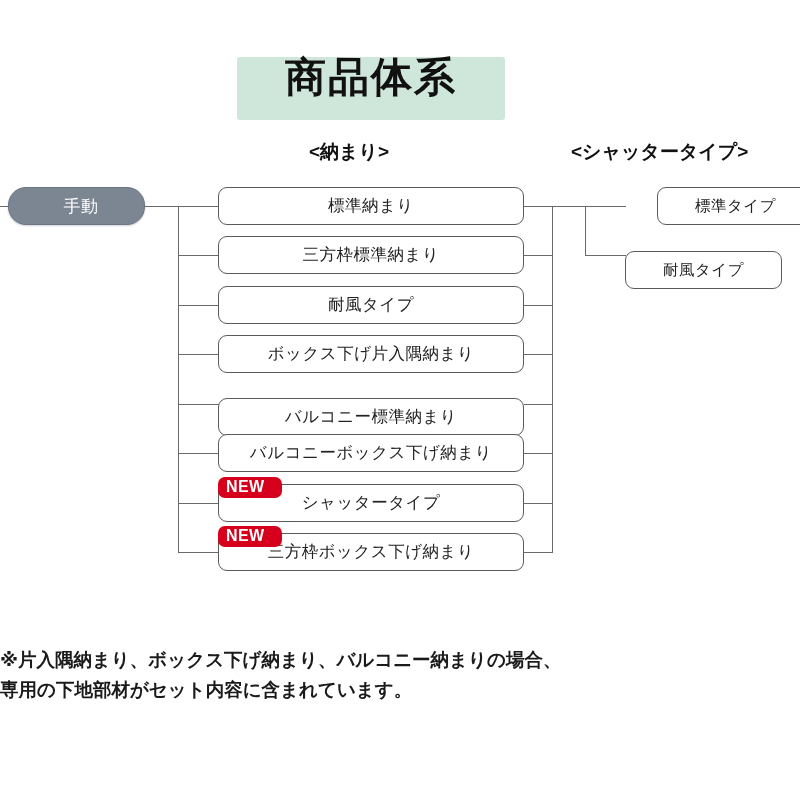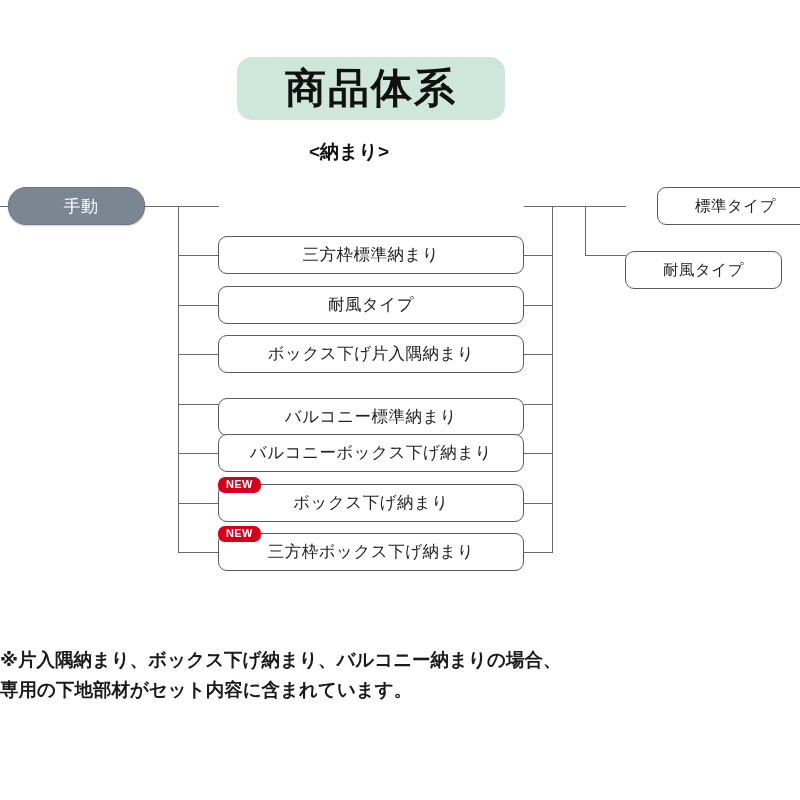--- a/index.html
+++ b/index.html
@@ -21,23 +21,22 @@
   }
 
   
   .title-banner {
     position: absolute;
     left: 237px;
     top: 57px;
     width: 268px;
     height: 63px;
     background: #cfe7db;
-    border-radius: 15px;
+    border-radius: 3px;
     display: flex;
-    align-items: center;
     justify-content: center;
   }
   .title-text {
     font-size: 41px;
     font-weight: bold;
     letter-spacing: 2px;
     color: #111111;
     line-height: 1;
   }
 
@@ -86,25 +85,25 @@
     width: 157px;
     height: 38px;
     font-size: 15.5px;
   }
 
   
   .new-badge {
     position: absolute;
     background: #d6001c;
     color: #ffffff;
-    font-size: 11px;
+    font-size: 16px;
     font-weight: bold;
     letter-spacing: 0.4px;
     border-radius: 7px;
-    padding: 2px 8px 3px 8px;
+    padding: 2px 17px 3px 8px;
     line-height: 1;
     z-index: 5;
   }
 
   
   .line {
     position: absolute;
     background: #6a6a6a;
   }
   .line.h { height: 1.4px; }
@@ -127,20 +126,21 @@
 </head>
 <body>
 
 <div id="stage">
 
   <div class="title-banner">
     <span class="title-text">商品体系</span>
   </div>
 
   <div class="col-header nav-osamari">&lt;納まり&gt;</div>
+  <div class="col-header nav-shutter">&lt;シャッタータイプ&gt;</div>
 
   <div class="line h" style="left:0px; top:206px; width:9px;"></div>
 
   <div class="line h" style="left:145px; top:206px; width:34px;"></div>
 
   <div class="line v" style="left:178px; top:206px; height:347px;"></div>
 
   <div class="line h" style="left:178px; top:206px; width:41px;"></div>
   <div class="line h" style="left:178px; top:255px; width:41px;"></div>
   <div class="line h" style="left:178px; top:305px; width:41px;"></div>
@@ -163,37 +163,40 @@
 
   <div class="line h" style="left:552px; top:206px; width:34px;"></div>
   <div class="line v" style="left:585px; top:206px; height:50px;"></div>
   <div class="line h" style="left:585px; top:206px; width:41px;"></div>
   <div class="line h" style="left:585px; top:255px; width:41px;"></div>
 
   <div class="node root" style="left:8px; top:187px; width:137px; height:38px;">
     <span>手動</span>
   </div>
 
+  <div class="node osamari" style="top:187px;">
+    <span>標準納まり</span>
+  </div>
   <div class="node osamari" style="top:236px;">
     <span>三方枠標準納まり</span>
   </div>
   <div class="node osamari" style="top:286px;">
     <span>耐風タイプ</span>
   </div>
   <div class="node osamari" style="top:335px;">
     <span>ボックス下げ片入隅納まり</span>
   </div>
   <div class="node osamari" style="top:398px;">
     <span>バルコニー標準納まり</span>
   </div>
   <div class="node osamari" style="top:434px;">
     <span>バルコニーボックス下げ納まり</span>
   </div>
   <div class="node osamari" style="top:484px;">
-    <span>ボックス下げ納まり</span>
+    <span>シャッタータイプ</span>
   </div>
   <div class="node osamari" style="top:533px;">
     <span>三方枠ボックス下げ納まり</span>
   </div>
 
   <div class="new-badge" style="left:218px; top:477px;">NEW</div>
   <div class="new-badge" style="left:218px; top:526px;">NEW</div>
 
   <div class="node shutter" style="top:187px;margin-left:32px;">
     <span>標準タイプ</span>

